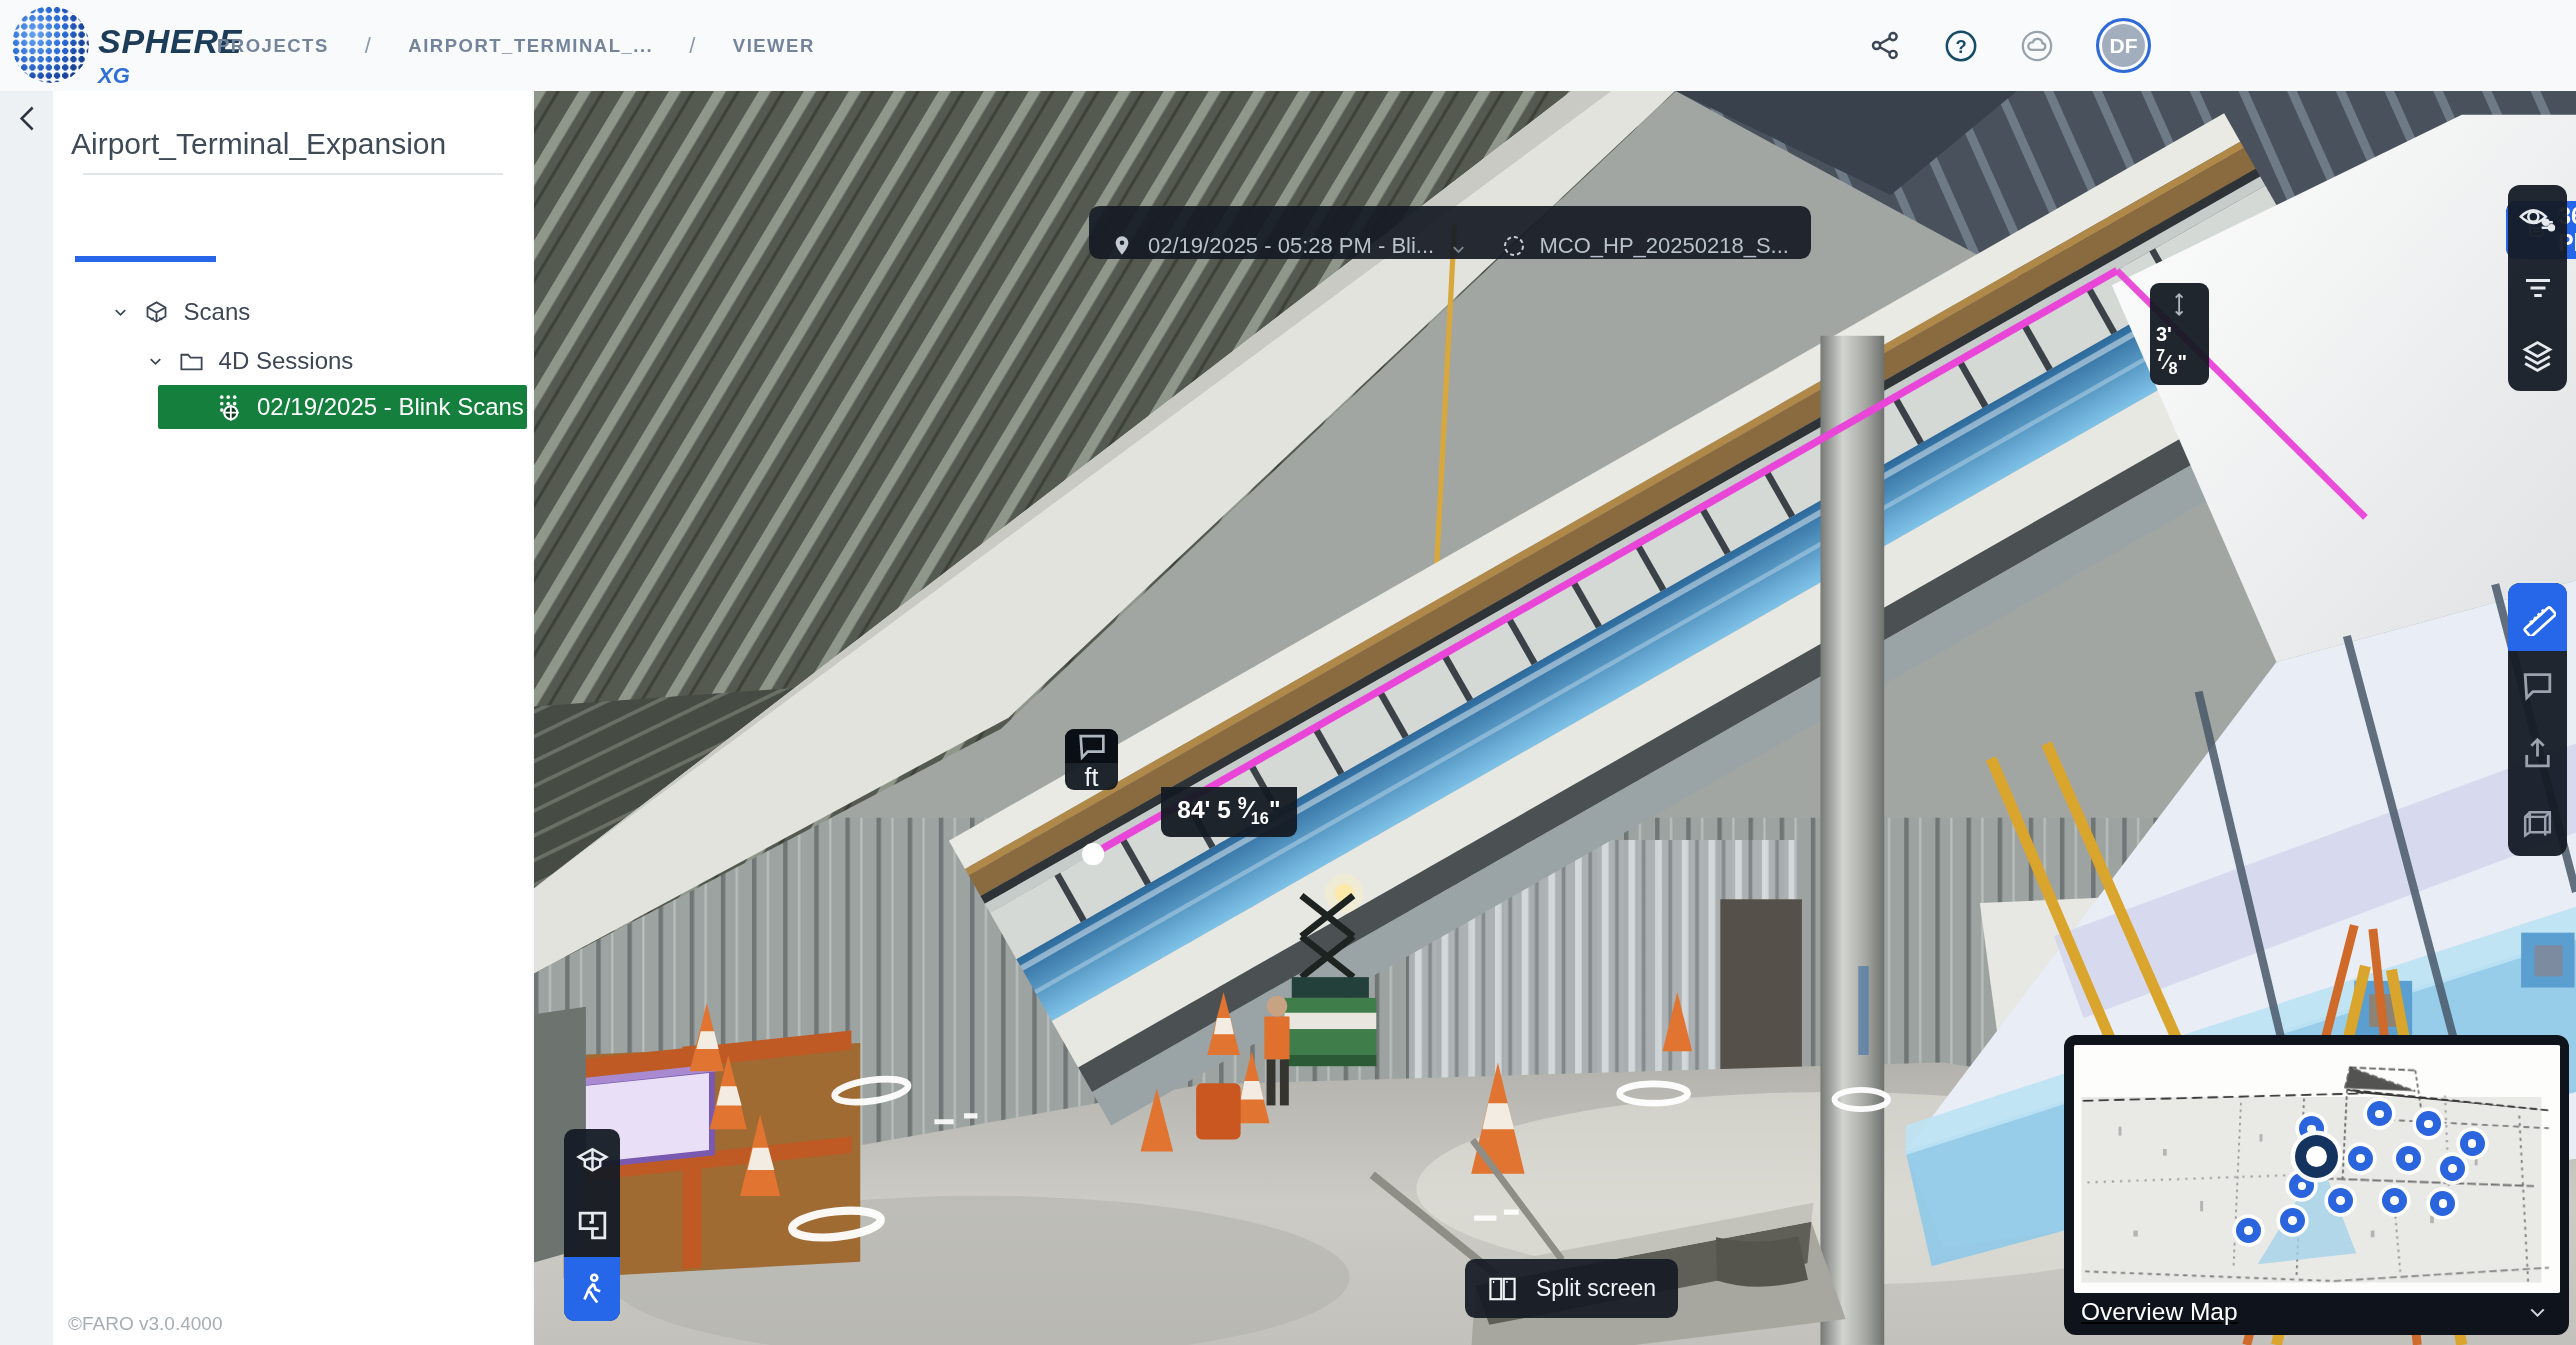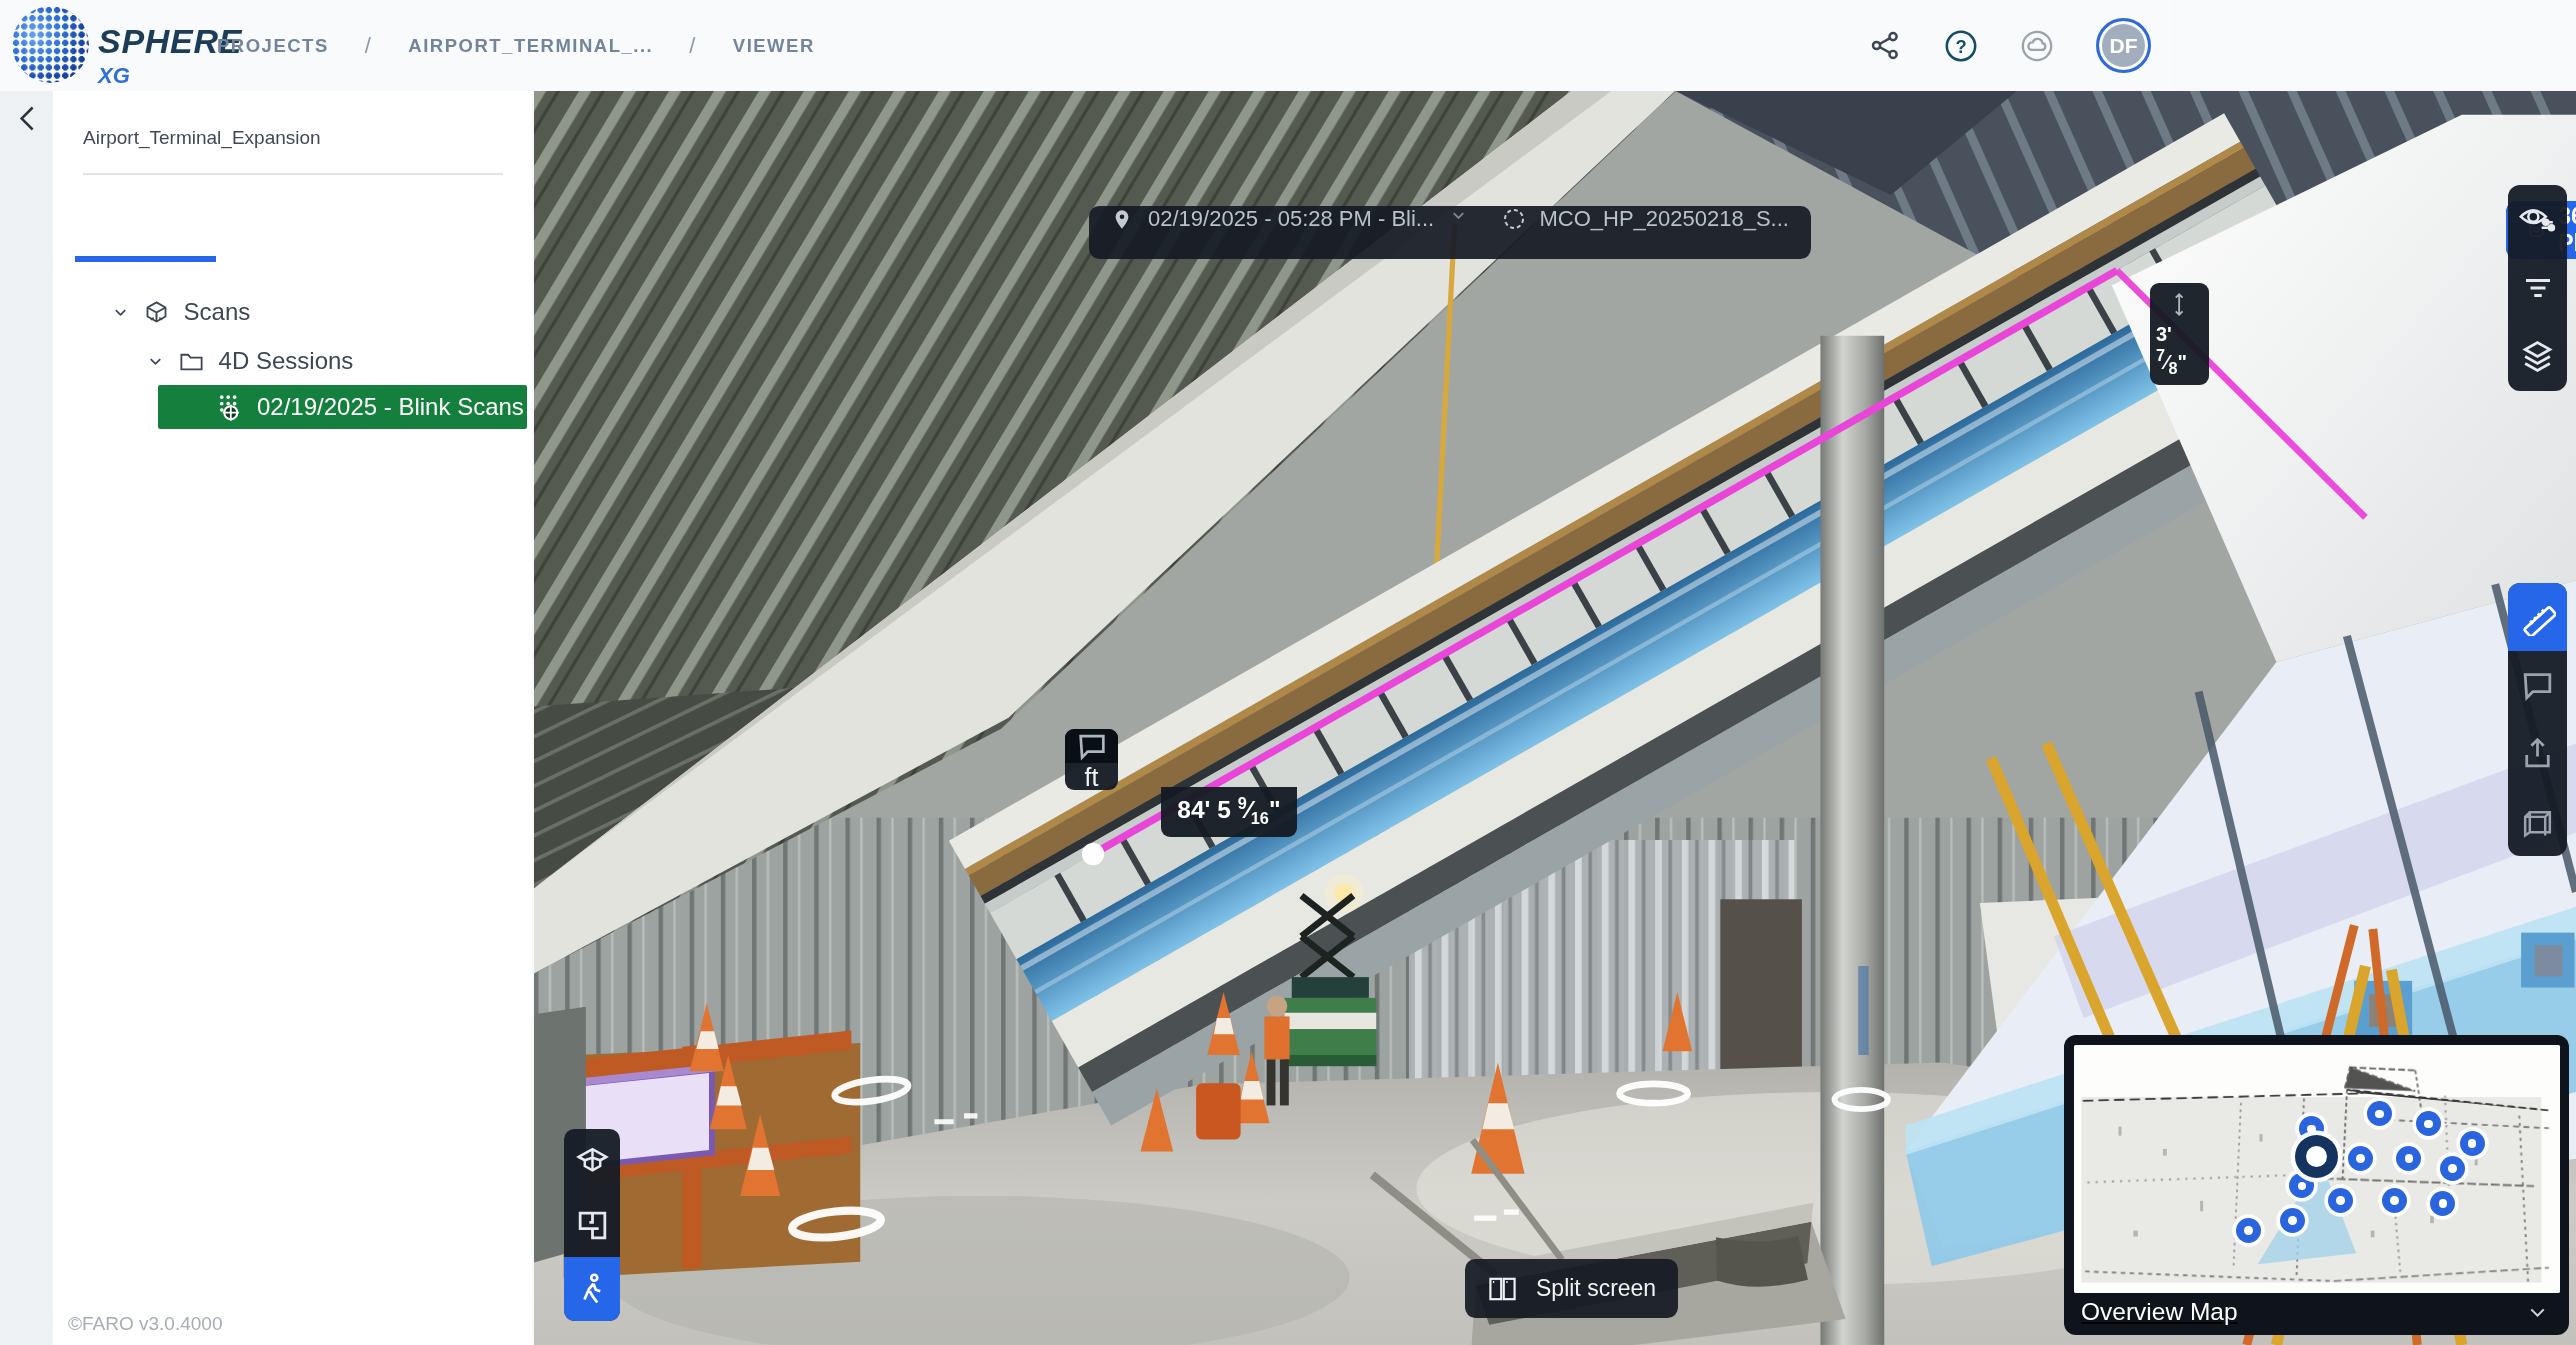--- a/index.html
+++ b/index.html
@@ -22,41 +22,41 @@
   #header-actions { position:absolute; right:21px; top:0; height:91px; display:flex; align-items:center; gap:42px; }
   .hicon { width:34px; height:34px; display:flex; align-items:center; justify-content:center; }
   #avatar { width:55px; height:55px; border-radius:50%; background:#a2aebd; border:3.7px solid #2e6bd8;
     box-shadow:inset 0 0 0 3px #f8fafc; color:#ffffff; font-size:21px; font-weight:600;
     display:flex; align-items:center; justify-content:center; }
 
   
   #back-strip { position:absolute; left:0; top:91px; width:53px; height:1254px; background:#eef1f4; z-index:30; }
   #back-btn { position:absolute; left:12px; top:102px; width:33px; height:33px; z-index:35; cursor:pointer; }
   #sidebar { position:absolute; left:53px; top:91px; width:479px; height:1254px; background:#ffffff; z-index:30; }
-  #project-title { position:absolute; left:30px; top:36px; font-size:19px; color:#3f4a57; }
+  #project-title { position:absolute; left:18px; top:36px; font-size:30px; color:#3f4a57; }
   #title-divider { position:absolute; left:30px; top:82px; width:420px; height:1.5px; background:#e1e5e9; }
   #tabs { position:absolute; left:0px; top:123px; width:479px; height:47px; display:flex; gap:53px; padding-left:31px; }
   .tab { font-size:23px; font-weight:700; color:#6b7683; cursor:pointer; position:relative; padding-top:6px; }
   .tab.active { color:#2666e8; }
   #tab-underline { position:absolute; left:0px; top:165px; width:141px; height:6px; background:#2666e8; margin-left:22px; }
   .tree-row { position:absolute; display:flex; align-items:center; font-size:24px; color:#3c4654; cursor:pointer; }
   #tree-row-scans { left:58px; top:199px; height:44px; gap:13.3px; }
   #tree-row-4d { left:93px; top:248px; height:44px; gap:13.3px; }
   #tree-row-selected { left:105px; top:294px; width:369px; height:44px; background:#15803d; color:#ffffff;
      border-radius:2.2px; padding-left:56px; gap:12px; }
   .chev { width:19px; height:19px; }
   #sidebar-copyright { position:absolute; left:15px; top:1222px; font-size:19px; color:#a6adb4; }
 
   
   #viewer { position:absolute; left:534px; top:91px; width:2042px; height:1254px; overflow:hidden; background:#a9ada9; }
   #scene { position:absolute; left:0; top:0; }
 
   .pill { background:rgba(21,27,37,0.93); border-radius:10.4px; color:#e8ecf0; }
 
-  #location-bar { position:absolute; left:555px; top:115px; height:53px; z-index:50; display:flex; align-items:flex-start;
+  #location-bar { position:absolute; left:555px; top:115px; height:53px; z-index:50; display:flex; align-items:flex-end;
     padding:0 22px; gap:15px; font-size:22px; }
   #location-bar .lb-text { color:#b9c1cb; }
   #scan-select { display:flex; align-items:center; gap:13.3px; margin-left:19px; }
 
   #mode-bar { position:absolute; left:1972px; top:110px; height:58px; z-index:50; display:flex; align-items:stretch;
     background:rgba(21,27,37,0.93); border-radius:10.4px; overflow:hidden; }
   #mode-photo { background:#2666e8; display:flex; align-items:center; gap:12px; padding:0 21px; font-size:23px;
      font-weight:600; color:#ffffff; border-radius:10.4px; }
 
   .side-toolbar { position:absolute; right:9px; width:59px; z-index:50; background:rgba(21,27,37,0.95);

